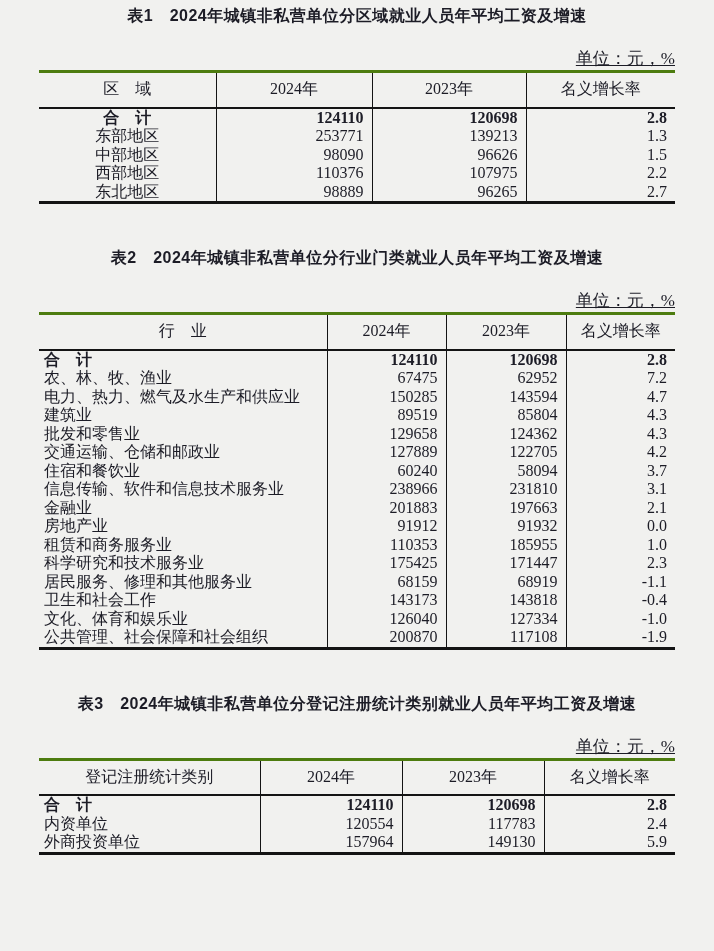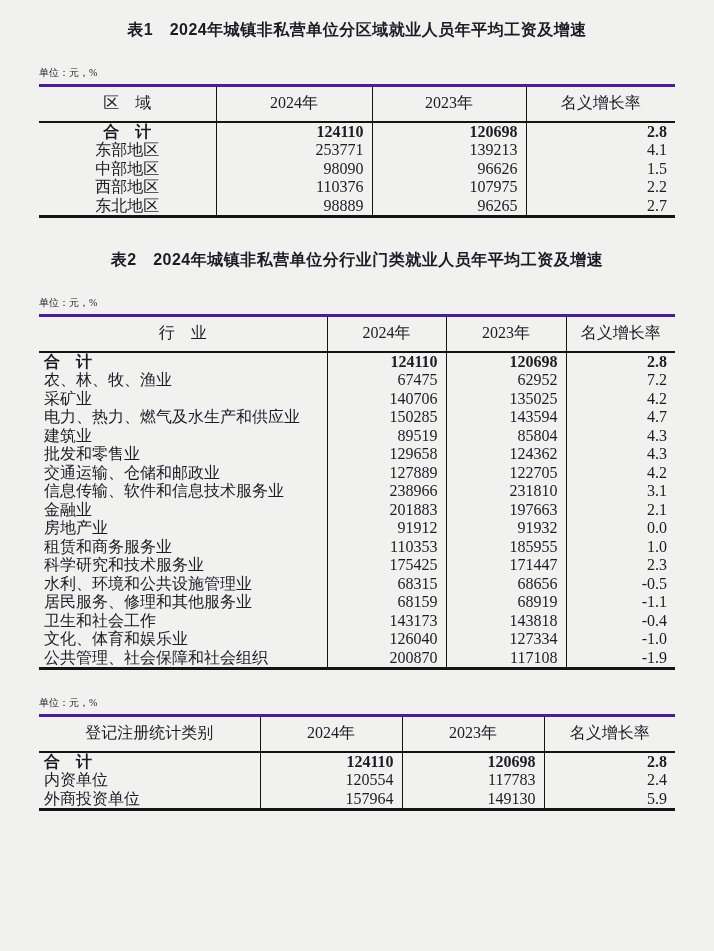--- a/index.html
+++ b/index.html
@@ -3,45 +3,47 @@
 <meta charset="utf-8">
 <style>
   * { margin: 0; padding: 0; box-sizing: border-box; }
   html, body {
     width: 714px;
     background: #f1f1ef;
     font-family: "Liberation Serif", "DejaVu Serif", serif;
     color: #1c1c26;
   }
   body { height: 951px; overflow: hidden; }
-  .page { padding: 20px 39px 0 39px; }
+  .page { padding: 6px 39px 0 39px; }
 
   .tbl-section { width: 636px; }
 
   .tbl-title {
     font-family: "Liberation Sans", "DejaVu Sans", sans-serif;
     font-weight: bold;
     font-size: 16px;
     line-height: 20px;
     text-align: center;
     letter-spacing: 0.5px;
   }
-  .tbl-section + .tbl-section .tbl-title { margin-top: 32px; }
+  .tbl-section + .tbl-section .tbl-title { margin-top: 44px; }
 
   .unit {
     margin: 25px 0 3px 0;
-    font-size: 10px;
+    font-size: 17px;
     line-height: 16px;
+    text-align: right;
+    text-decoration: underline;
   }
 
   table {
     width: 636px;
     border-collapse: collapse;
     table-layout: fixed;
-    border-top: 3px solid #4c1d95;
+    border-top: 3px solid #4d7c0f;
     border-bottom: 3px solid #141414;
   }
   th {
     font-weight: normal;
     font-size: 16px;
     height: 36px;
     text-align: center;
     vertical-align: middle;
     border-bottom: 2px solid #141414;
     white-space: nowrap;
@@ -104,21 +106,21 @@
           <tr class="total">
             <td>合　计</td>
             <td>124110</td>
             <td>120698</td>
             <td>2.8</td>
           </tr>
           <tr>
             <td>东部地区</td>
             <td>253771</td>
             <td>139213</td>
-            <td>4.1</td>
+            <td>1.3</td>
           </tr>
           <tr>
             <td>中部地区</td>
             <td>98090</td>
             <td>96626</td>
             <td>1.5</td>
           </tr>
           <tr>
             <td>西部地区</td>
             <td>110376</td>
@@ -160,26 +162,20 @@
             <td>120698</td>
             <td>2.8</td>
           </tr>
           <tr>
             <td>农、林、牧、渔业</td>
             <td>67475</td>
             <td>62952</td>
             <td>7.2</td>
           </tr>
           <tr>
-            <td>采矿业</td>
-            <td>140706</td>
-            <td>135025</td>
-            <td>4.2</td>
-          </tr>
-          <tr>
             <td>电力、热力、燃气及水生产和供应业</td>
             <td>150285</td>
             <td>143594</td>
             <td>4.7</td>
           </tr>
           <tr>
             <td>建筑业</td>
             <td>89519</td>
             <td>85804</td>
             <td>4.3</td>
@@ -190,20 +186,26 @@
             <td>124362</td>
             <td>4.3</td>
           </tr>
           <tr>
             <td>交通运输、仓储和邮政业</td>
             <td>127889</td>
             <td>122705</td>
             <td>4.2</td>
           </tr>
           <tr>
+            <td>住宿和餐饮业</td>
+            <td>60240</td>
+            <td>58094</td>
+            <td>3.7</td>
+          </tr>
+          <tr>
             <td>信息传输、软件和信息技术服务业</td>
             <td>238966</td>
             <td>231810</td>
             <td>3.1</td>
           </tr>
           <tr>
             <td>金融业</td>
             <td>201883</td>
             <td>197663</td>
             <td>2.1</td>
@@ -220,26 +222,20 @@
             <td>185955</td>
             <td>1.0</td>
           </tr>
           <tr>
             <td>科学研究和技术服务业</td>
             <td>175425</td>
             <td>171447</td>
             <td>2.3</td>
           </tr>
           <tr>
-            <td>水利、环境和公共设施管理业</td>
-            <td>68315</td>
-            <td>68656</td>
-            <td>-0.5</td>
-          </tr>
-          <tr>
             <td>居民服务、修理和其他服务业</td>
             <td>68159</td>
             <td>68919</td>
             <td>-1.1</td>
           </tr>
           <tr>
             <td>卫生和社会工作</td>
             <td>143173</td>
             <td>143818</td>
             <td>-0.4</td>
@@ -254,20 +250,21 @@
             <td>公共管理、社会保障和社会组织</td>
             <td>200870</td>
             <td>117108</td>
             <td>-1.9</td>
           </tr>
         </tbody>
     </table>
   </section>
 
   <section class="tbl-section">
+    <div class="tbl-title">表3　2024年城镇非私营单位分登记注册统计类别就业人员年平均工资及增速</div>
     <div class="unit">单位：元，%</div>
     <table class="t3">
       <colgroup>
           <col>
           <col>
           <col>
           <col>
         </colgroup>
       <thead>
         <tr>

